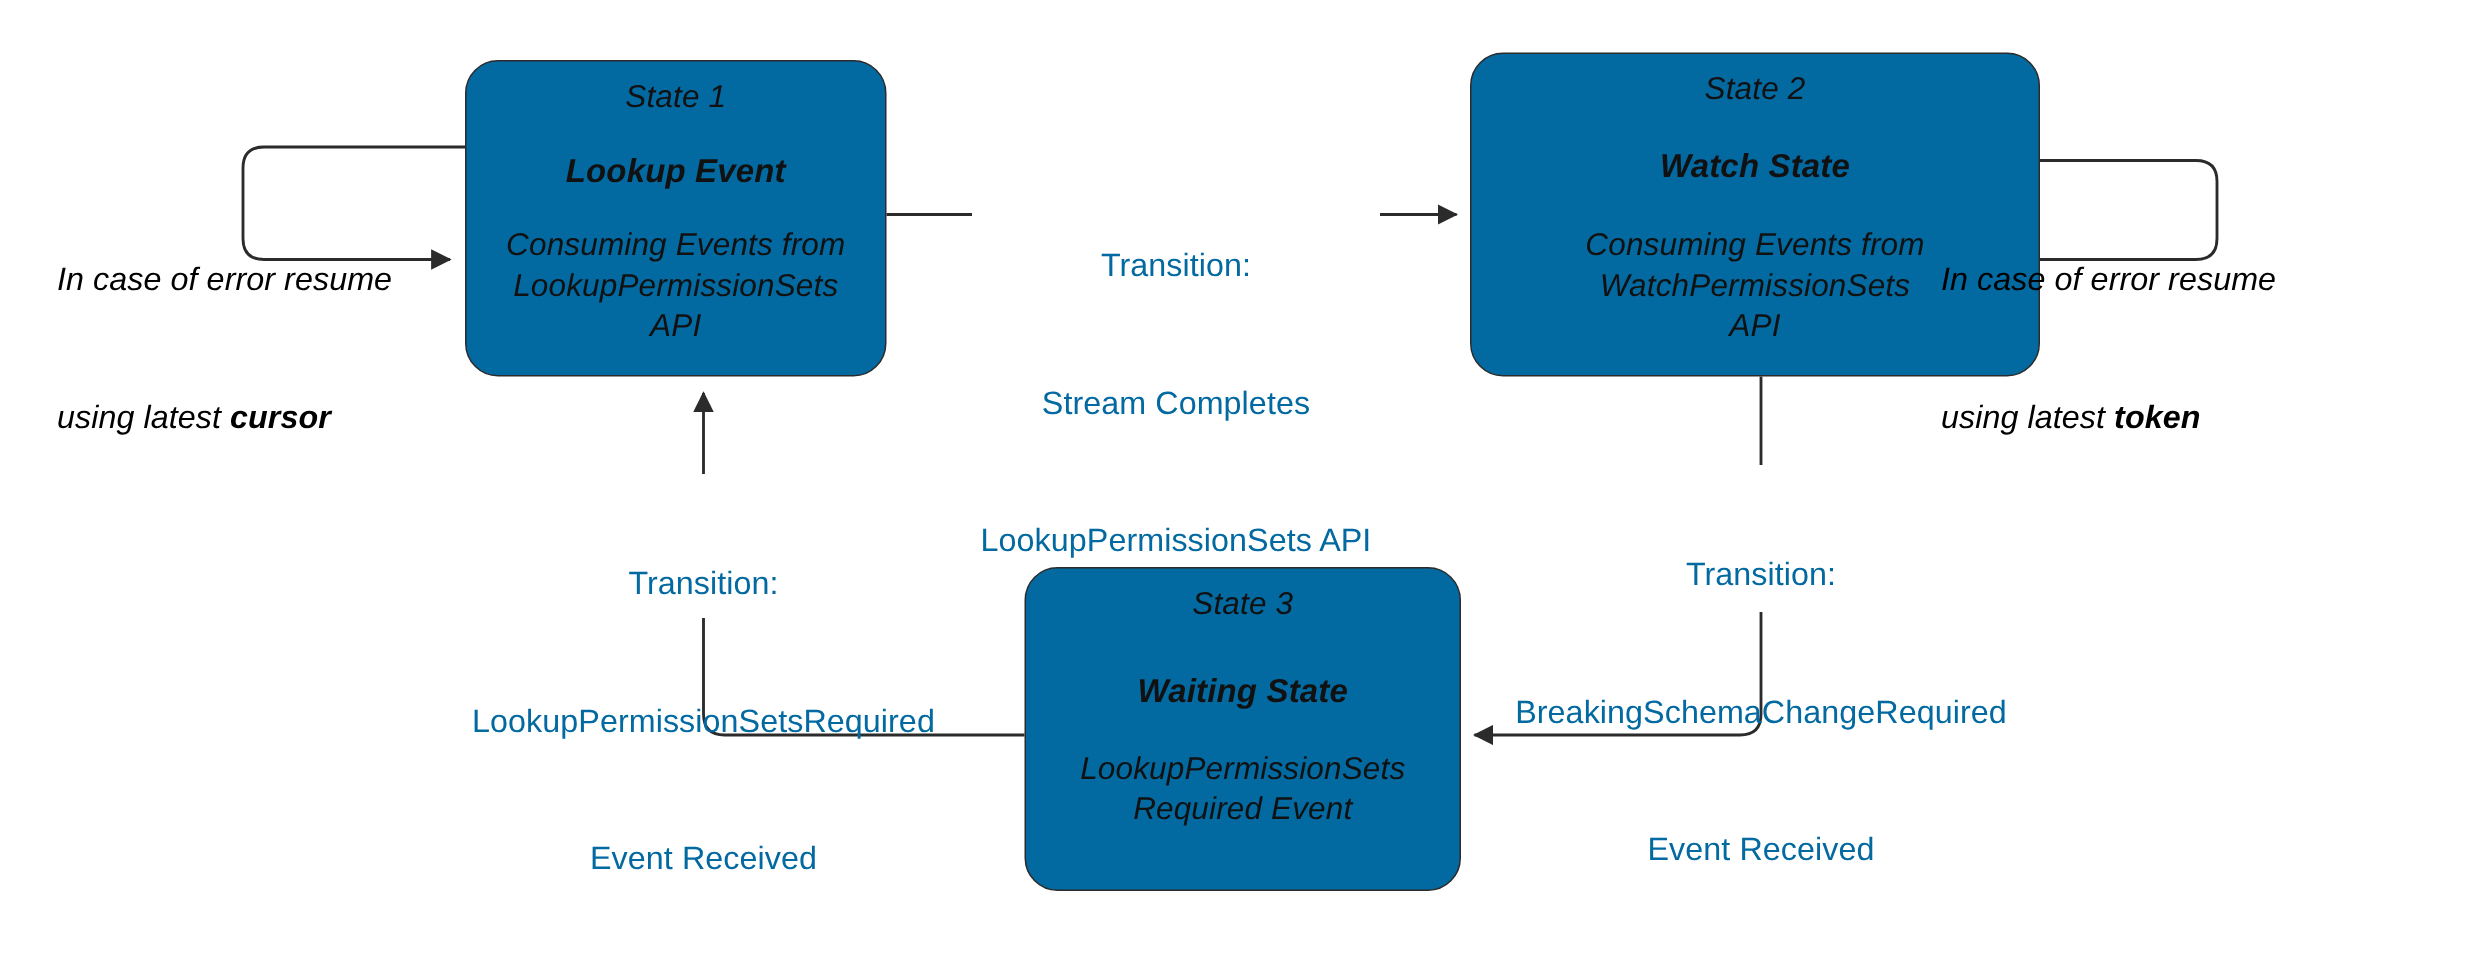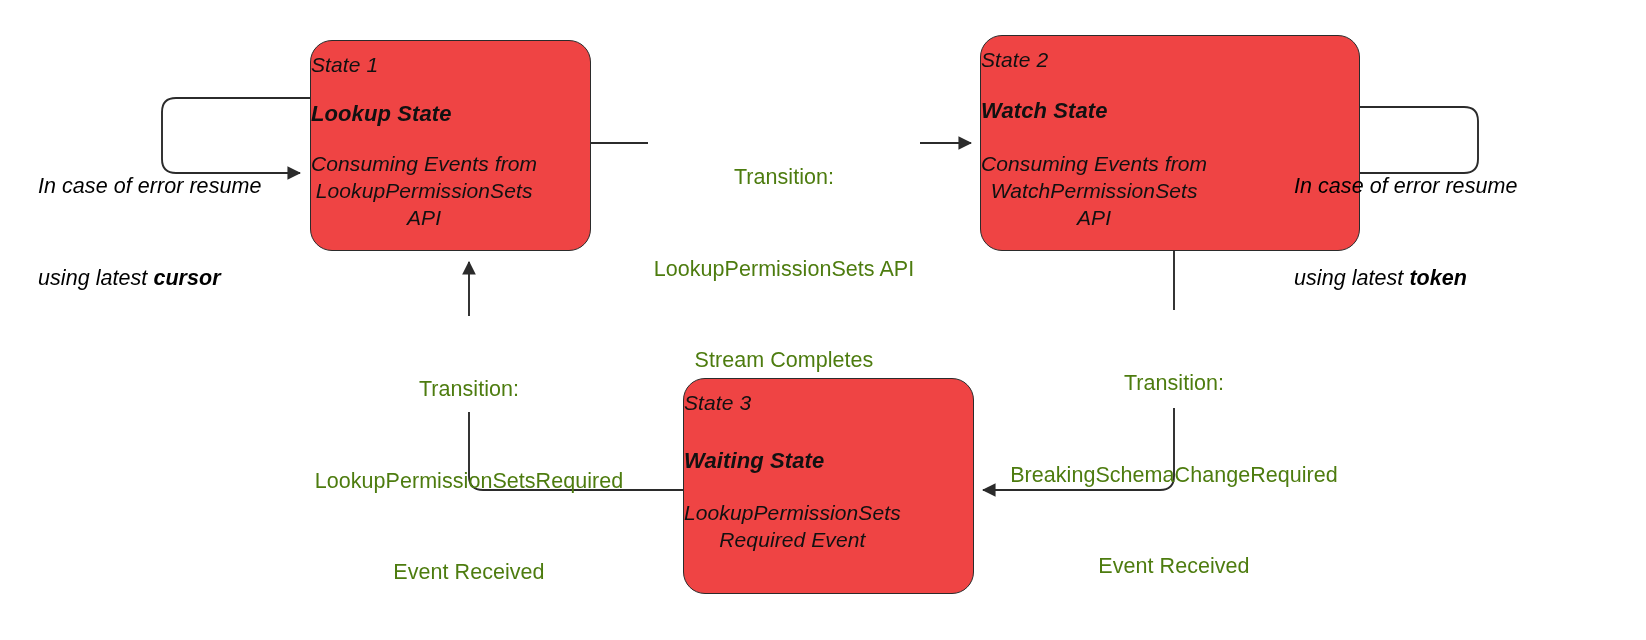--- a/index.html
+++ b/index.html
@@ -17,26 +17,26 @@
   #edges{
     position:absolute;
     left:0; top:0;
     width:1646px;
     height:640px;
     pointer-events:none;
   }
   .state-box{
     position:absolute;
     box-sizing:border-box;
-    background:#ef4444;
+    background:#0369a1;
     border:1.6px solid #2b2b2b;
     border-radius:22px;
     display:flex;
     flex-direction:column;
-    align-items:flex-start;
+    align-items:center;
     color:#111111;
   }
   .state-id{
     font-style:italic;
     font-weight:400;
     font-size:21px;
     line-height:1.2;
     letter-spacing:0.1px;
   }
   .state-name{
@@ -69,21 +69,21 @@
   #state3 .state-id{ margin-top:11px; }
   #state3 .state-name{ margin-top:33px; }
   #state3 .state-desc{ margin-top:24px; }
 
   .edge-label{
     position:absolute;
     font-style:normal;
     font-weight:400;
     font-size:21.5px;
     line-height:1.42;
-    color:#4d7c0f;
+    color:#0369a1;
     text-align:center;
     white-space:pre;
     letter-spacing:0.05px;
   }
   .note{
     position:absolute;
     font-style:italic;
     font-weight:400;
     font-size:21.5px;
     line-height:1.42;
@@ -124,21 +124,21 @@
     </g>
 
     <g>
       <path d="M 683 490 L 483 490 Q 469 490 469 476 L 469 412" stroke="#2b2b2b" stroke-width="1.9" fill="none"></path>
       <path d="M 469 316 L 469 262" stroke="#2b2b2b" stroke-width="1.9" fill="none" marker-end="url(#arrow)"></path>
     </g>
   </svg>
 
   <div class="state-box" id="state1">
     <div class="state-id">State 1</div>
-    <div class="state-name">Lookup State</div>
+    <div class="state-name">Lookup Event</div>
     <div class="state-desc">
       <div>Consuming Events from</div>
       <div>LookupPermissionSets</div>
       <div>API</div>
     </div>
   </div>
 
   <div class="state-box" id="state2">
     <div class="state-id">State 2</div>
     <div class="state-name">Watch State</div>
@@ -153,22 +153,22 @@
     <div class="state-id">State 3</div>
     <div class="state-name">Waiting State</div>
     <div class="state-desc">
       <div>LookupPermissionSets</div>
       <div>Required Event</div>
     </div>
   </div>
 
   <div class="edge-label" id="lbl-1-2" style="left:648px; top:101px; width:272px;">
     <div>Transition:</div>
+    <div>Stream Completes</div>
     <div>LookupPermissionSets API</div>
-    <div>Stream Completes</div>
   </div>
 
   <div class="edge-label" id="lbl-2-3" style="left:944px; top:307px; width:460px;">
     <div>Transition:</div>
     <div>BreakingSchemaChangeRequired</div>
     <div>Event Received</div>
   </div>
 
   <div class="edge-label" id="lbl-3-1" style="left:239px; top:313px; width:460px;">
     <div>Transition:</div>

